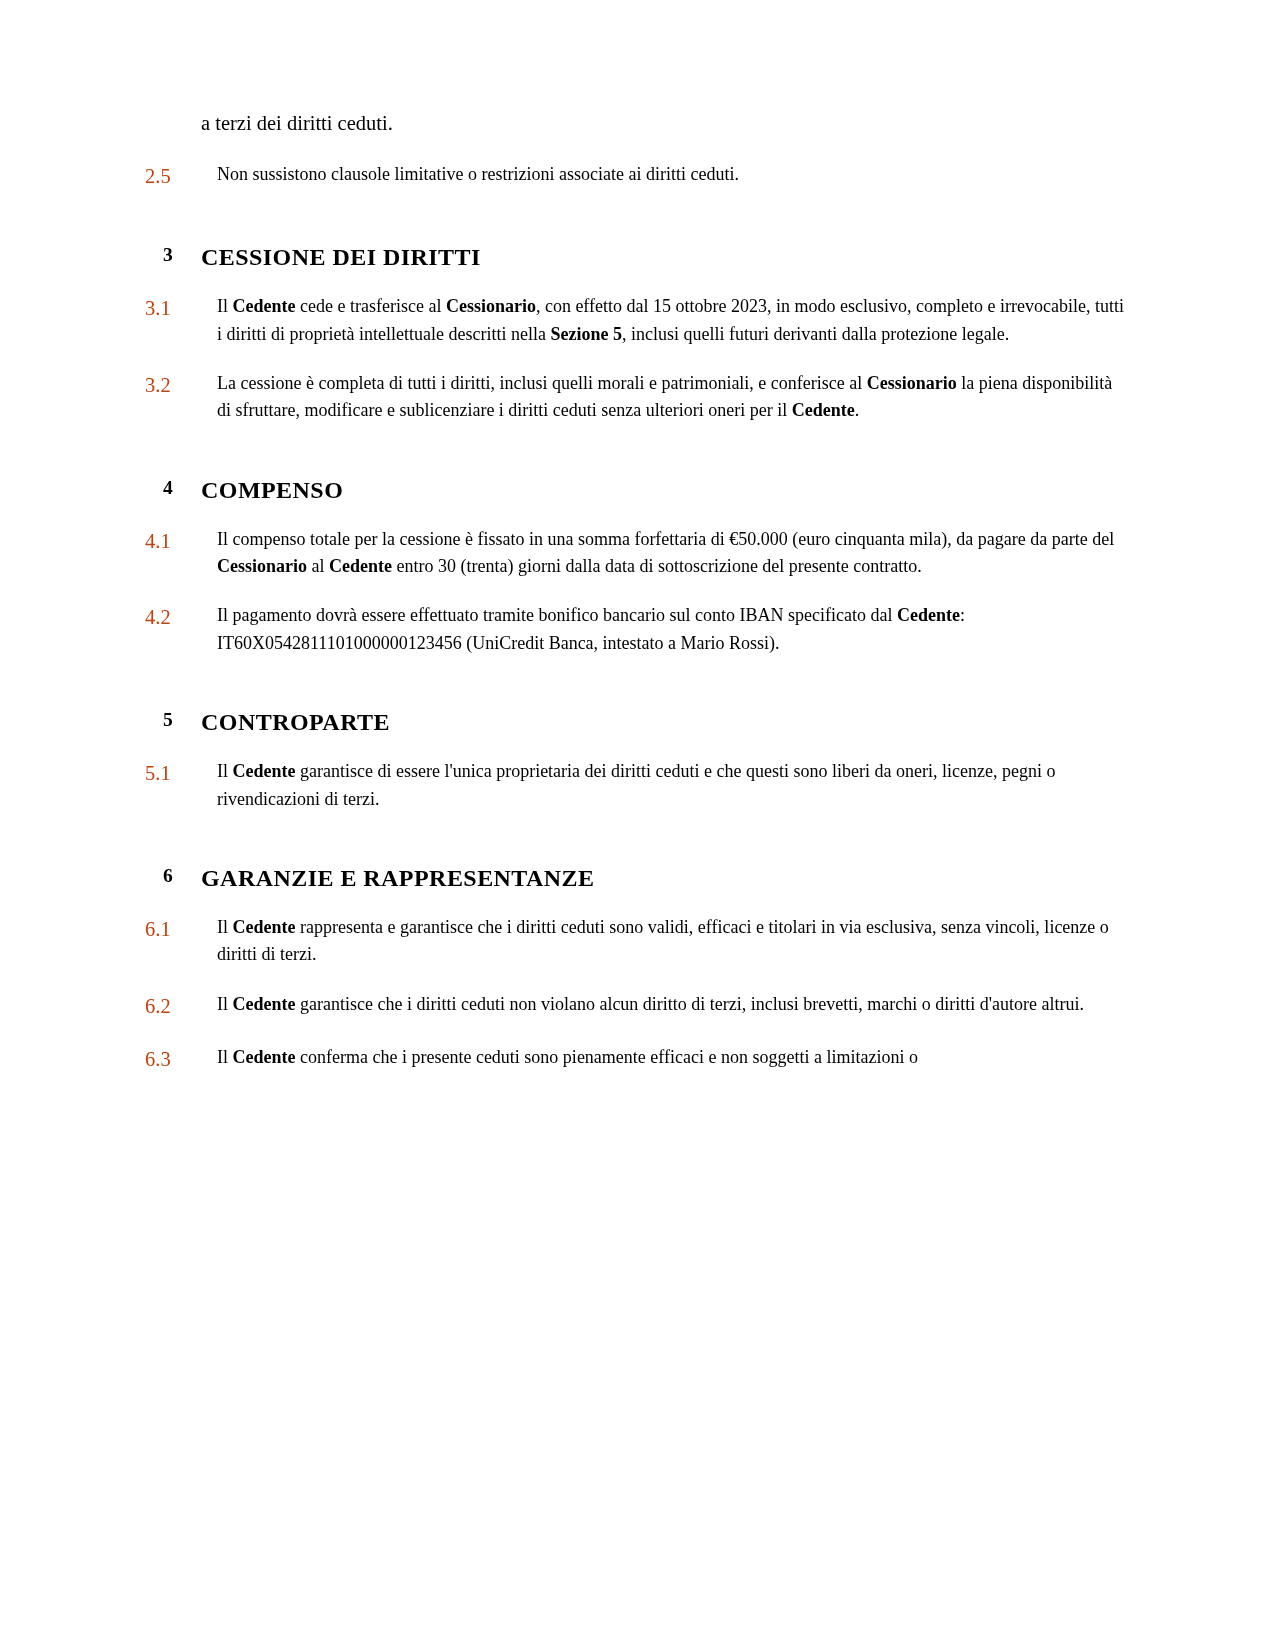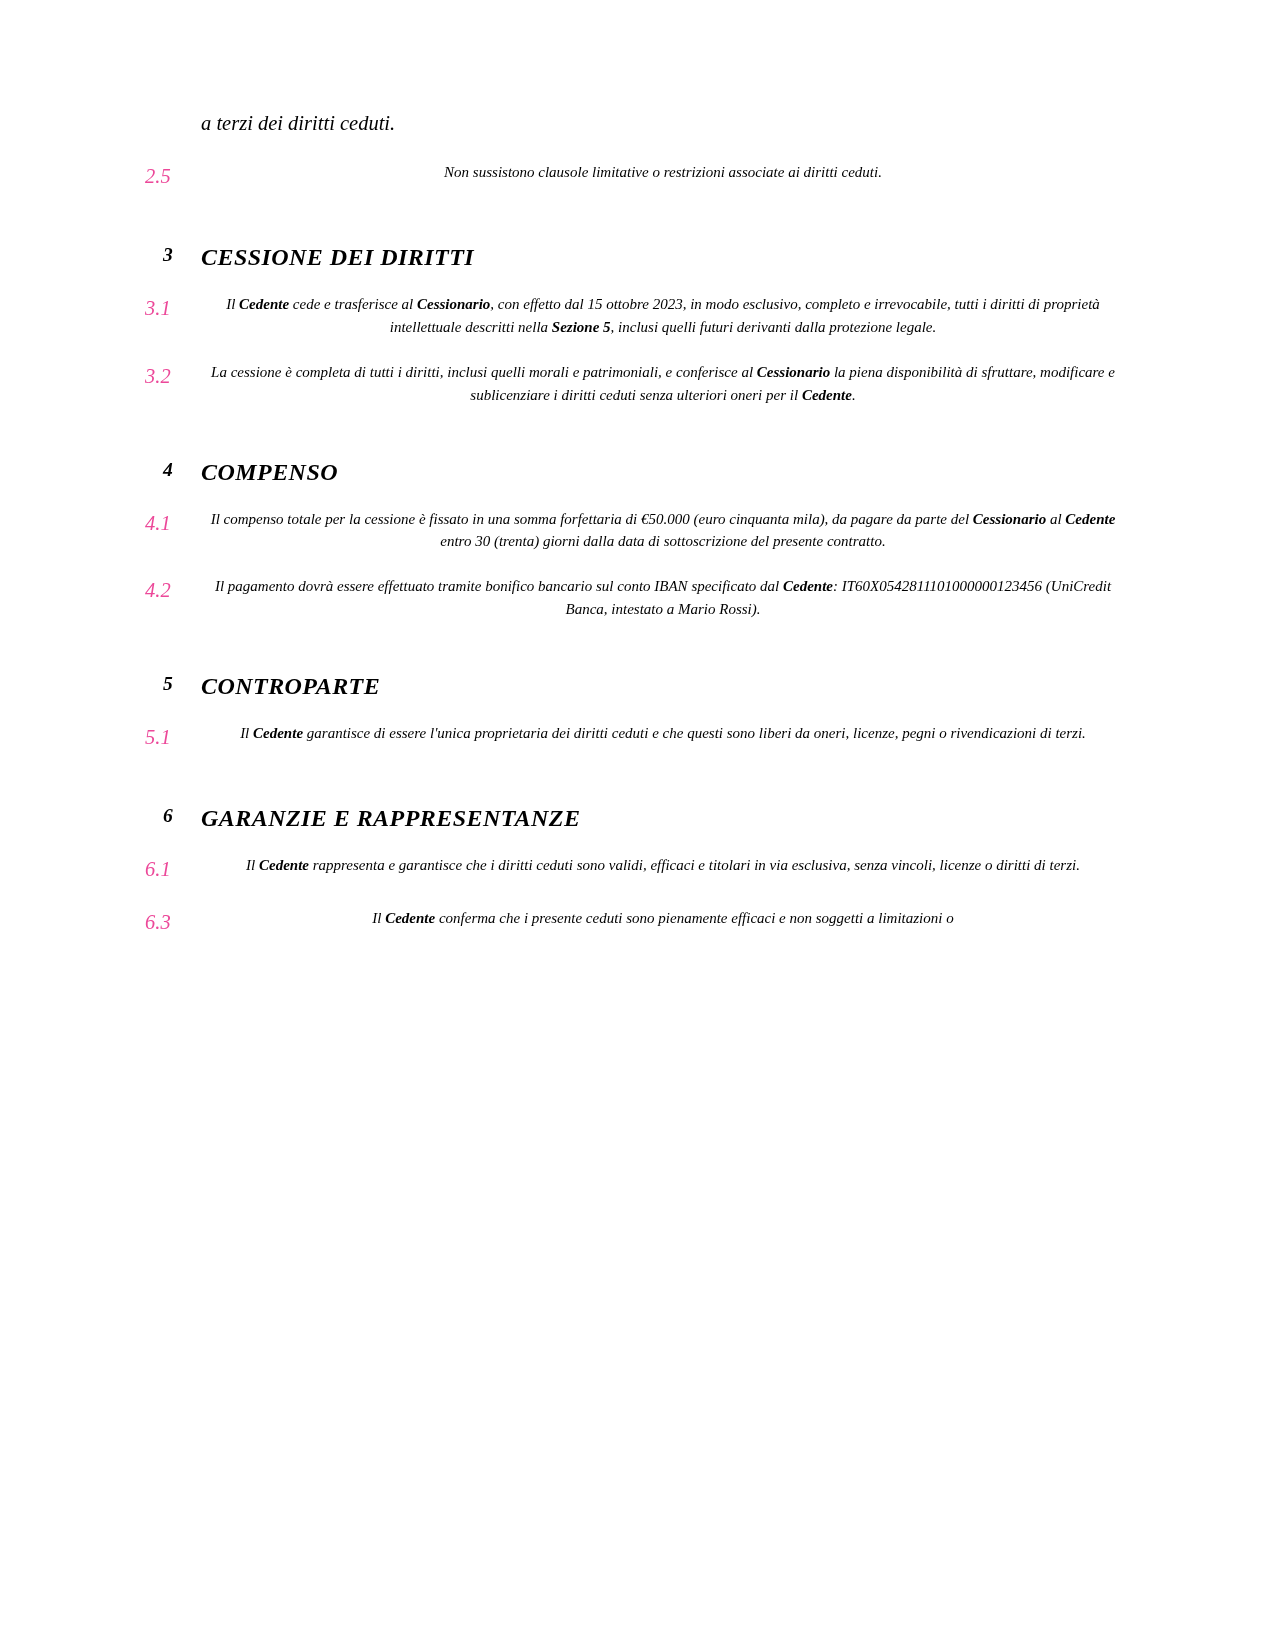--- a/index.html
+++ b/index.html
@@ -13,39 +13,39 @@
     font-family: "Liberation Serif", serif;
     color: #000000;
     -webkit-font-smoothing: antialiased;
   }
   .page {
     width: 1275px;
     min-height: 1650px;
     box-sizing: border-box;
     padding: 108px 150px 60px 145px;
     position: relative;
-    font-style: italic;
   }
   .clause {
     display: flex;
     align-items: flex-start;
     margin: 0 0 22px 0;
   }
   .clause .num {
     width: 56px;
     flex: 0 0 56px;
     font-size: 20.5px;
     line-height: 1.52;
-    color: #ec4899;
+    color: #c2410c;
   }
   .clause .body {
     flex: 1;
-    font-size: 15px;
+    font-size: 18px;
     line-height: 1.52;
-    text-align: center;
+    text-align: left;
+    margin-left: 16px;
   }
   .continuation {
     margin: 0 0 22px 56px;
     font-size: 20.5px;
     line-height: 1.52;
   }
   .heading {
     display: flex;
     align-items: flex-start;
     margin: 52px 0 22px 0;
@@ -112,17 +112,21 @@
       </div>
       <div class="heading">
         <div class="num">6</div>
         <div class="title">GARANZIE E RAPPRESENTANZE</div>
       </div>
       <div class="clause">
         <div class="num">6.1</div>
         <div class="body"><span>Il </span><b>Cedente</b><span> rappresenta e garantisce che i diritti ceduti sono validi, efficaci e titolari in via esclusiva, senza vincoli, licenze o diritti di terzi.</span></div>
       </div>
       <div class="clause">
+        <div class="num">6.2</div>
+        <div class="body"><span>Il </span><b>Cedente</b><span> garantisce che i diritti ceduti non violano alcun diritto di terzi, inclusi brevetti, marchi o diritti d'autore altrui.</span></div>
+      </div>
+      <div class="clause">
         <div class="num">6.3</div>
         <div class="body"><span>Il </span><b>Cedente</b><span> conferma che i presente ceduti sono pienamente efficaci e non soggetti a limitazioni o</span></div>
       </div>
     </div>
 </div>
 
 </body></html>

